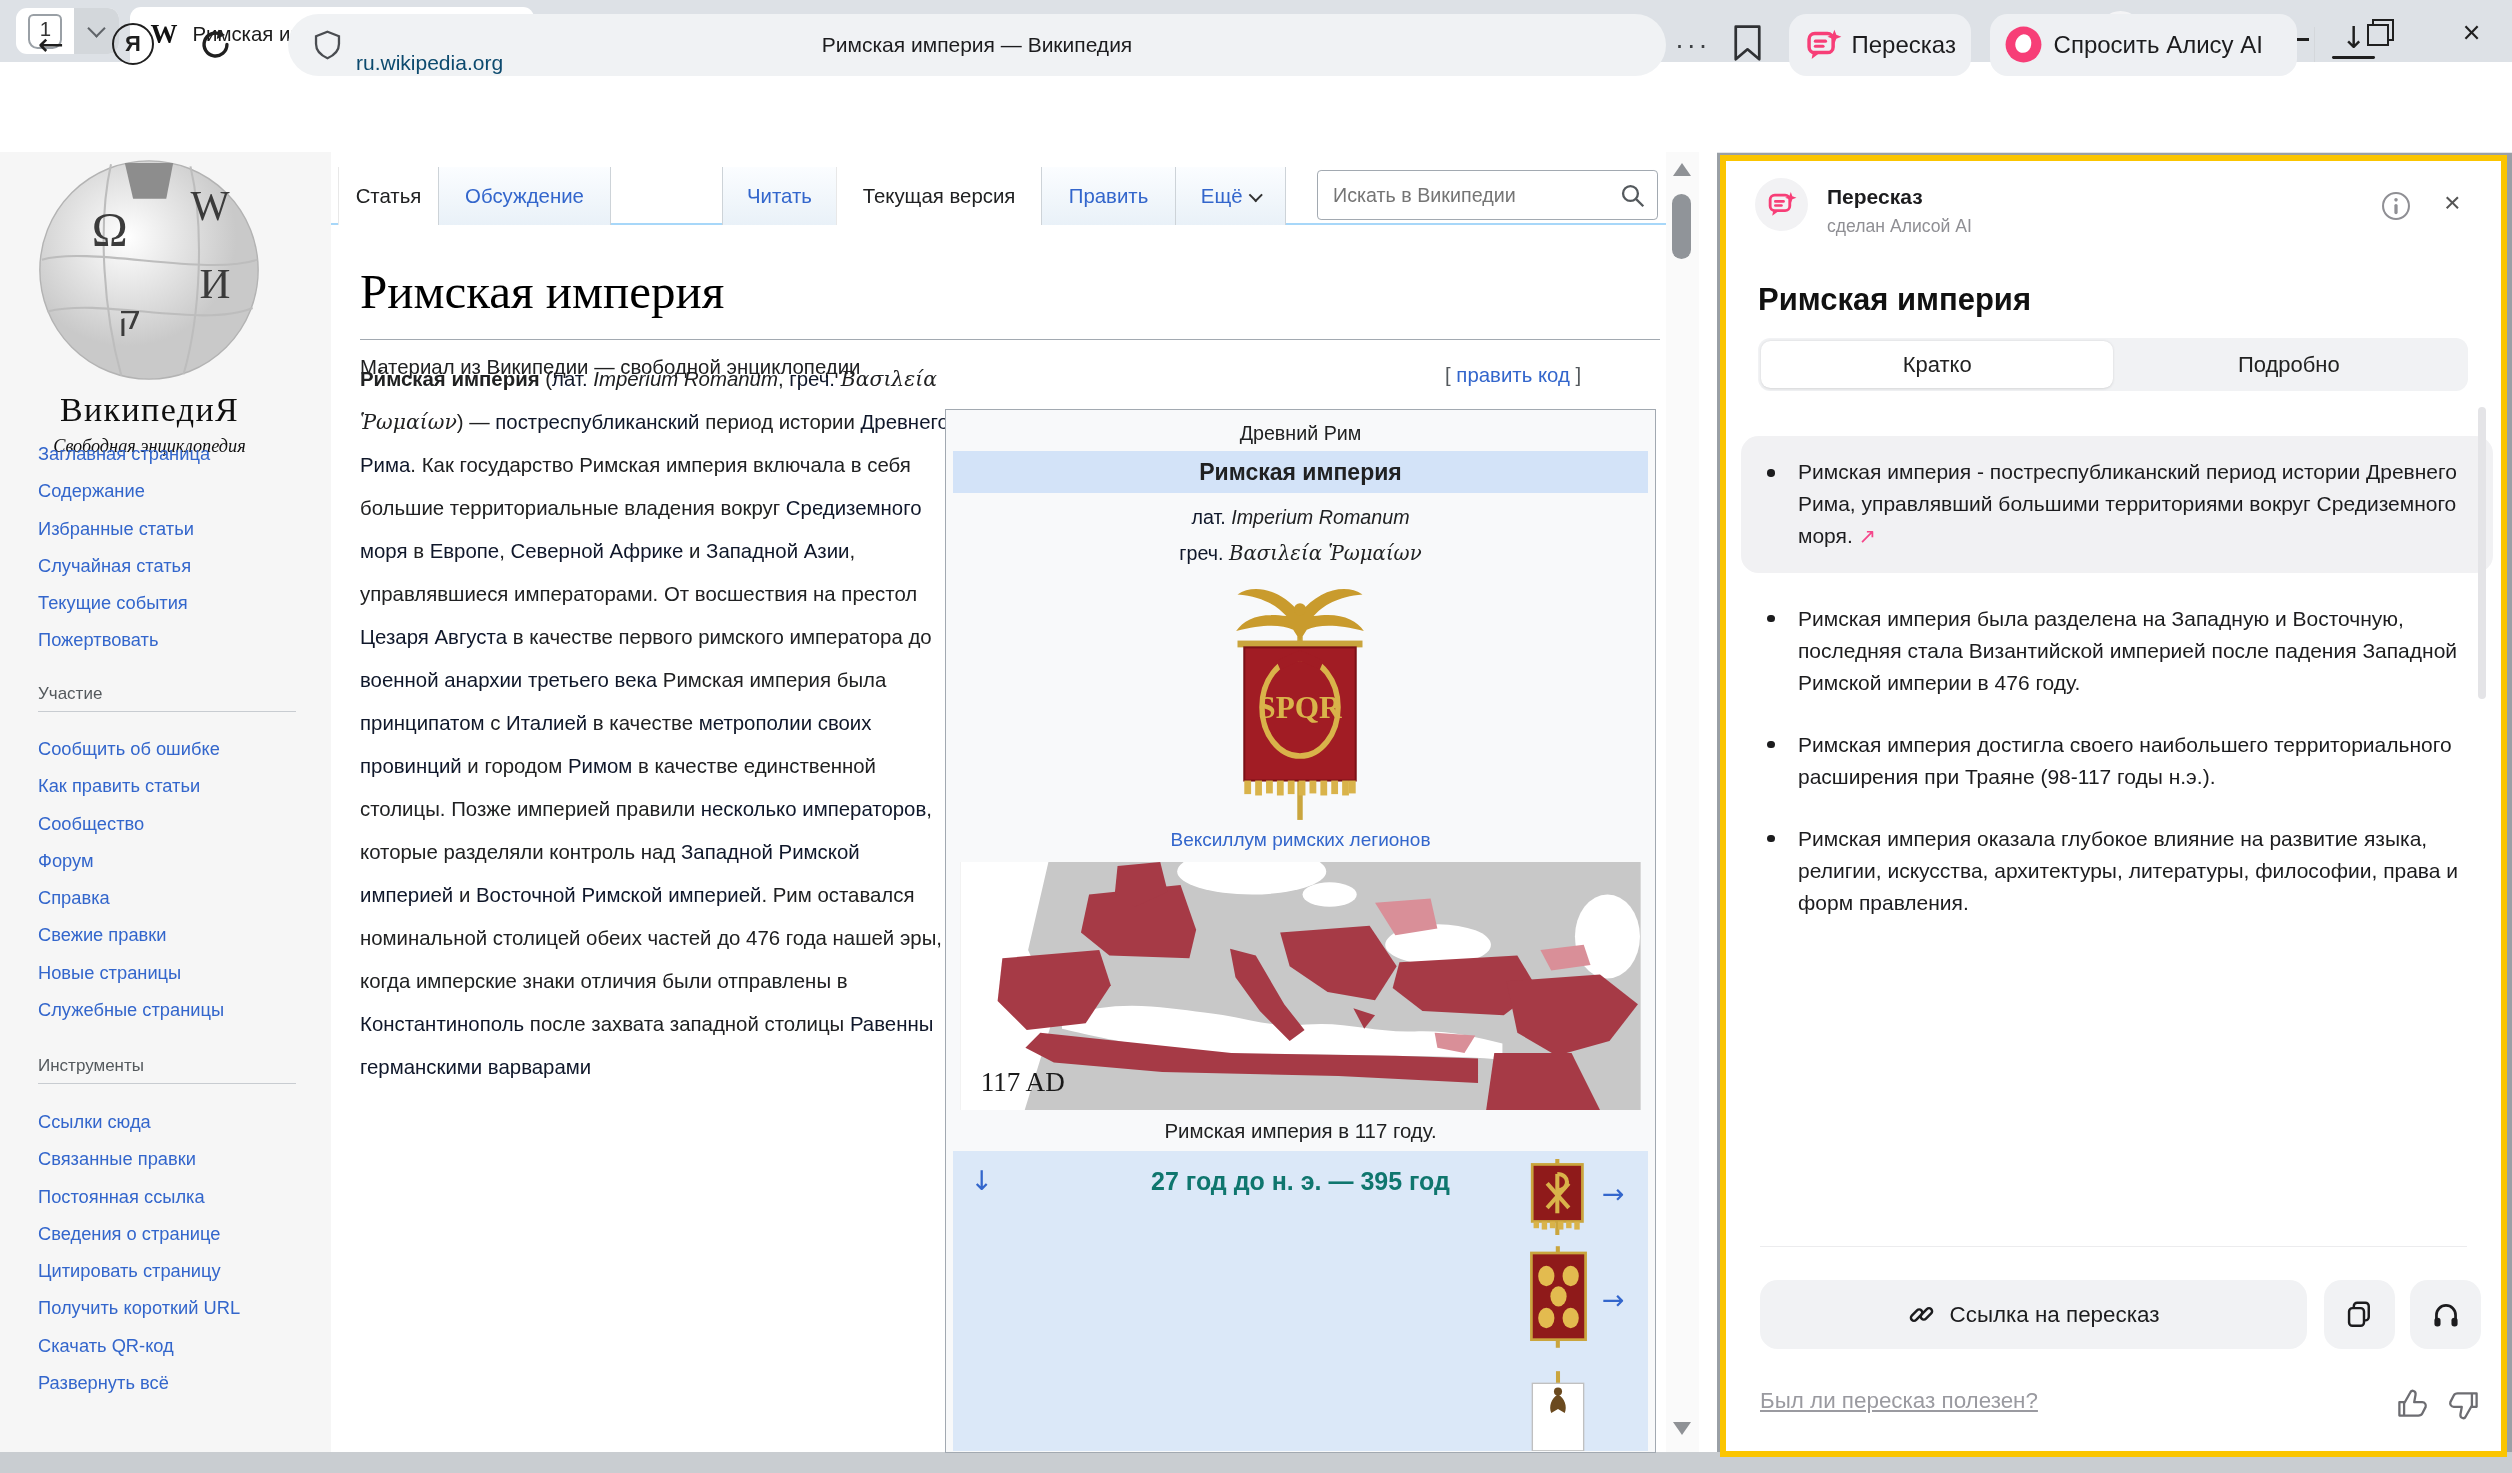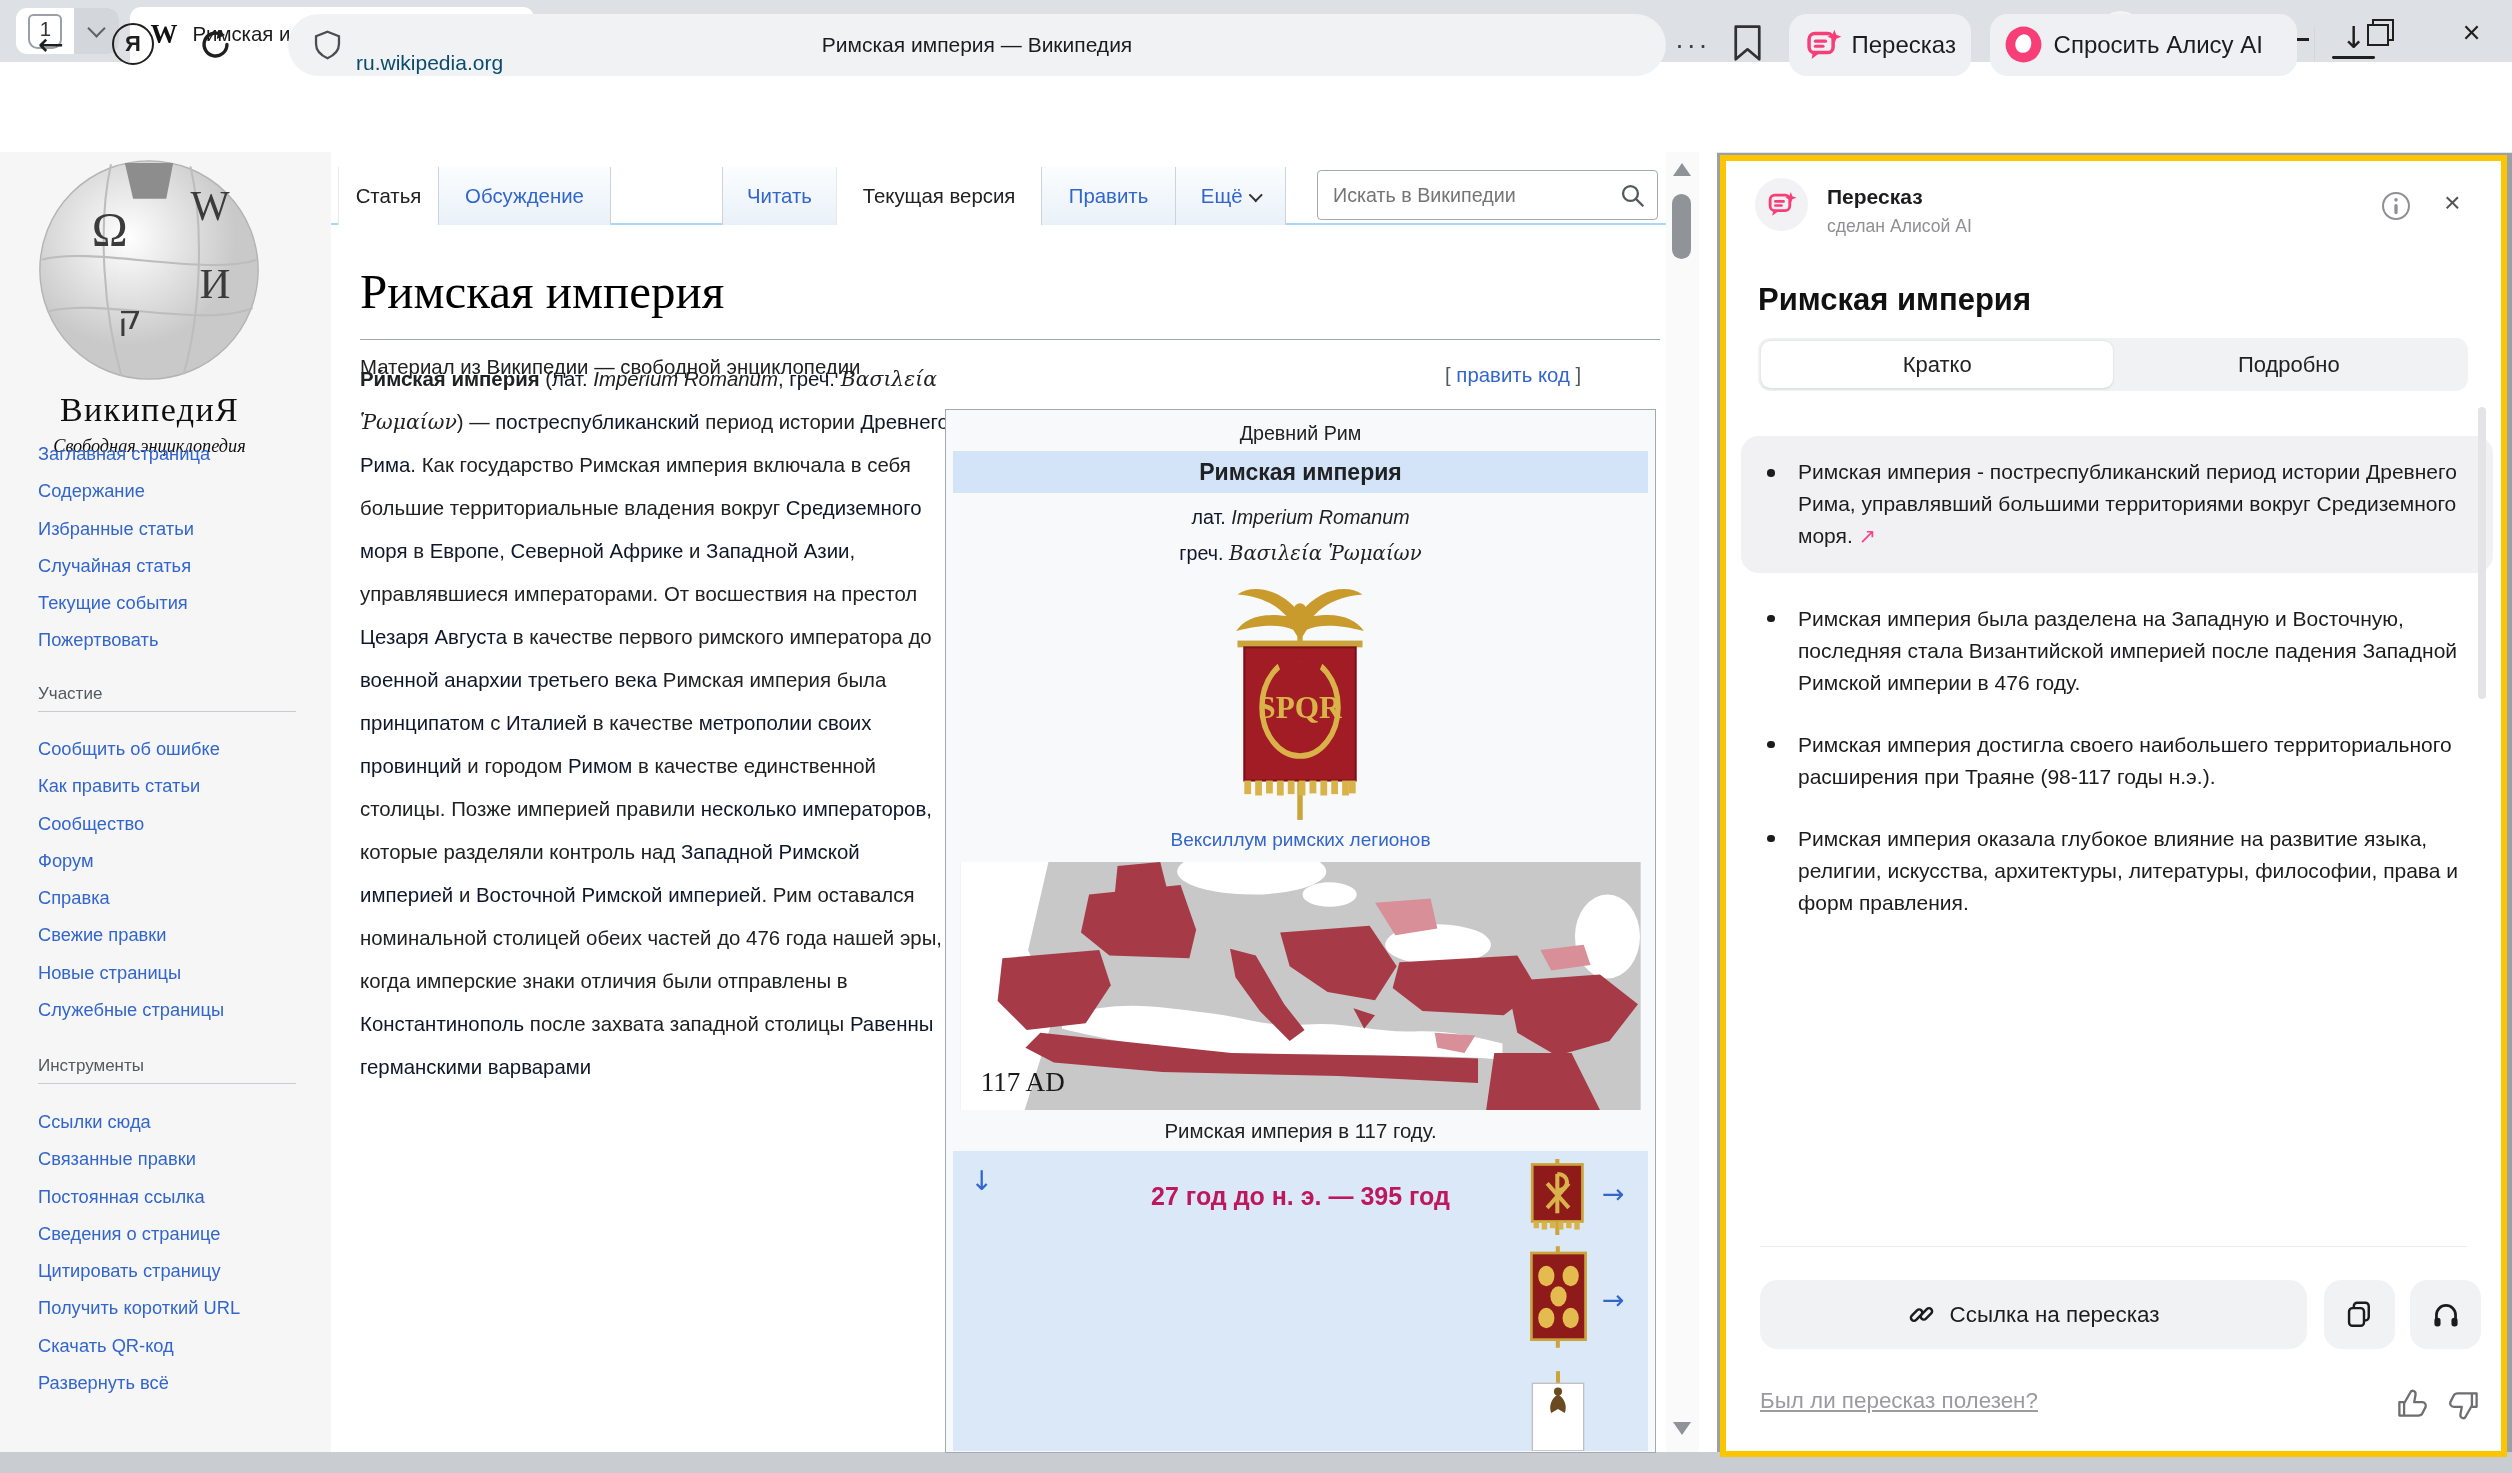--- a/index.html
+++ b/index.html
@@ -108,21 +108,21 @@
   #ibox{left:945px;top:409px;width:711px;height:1044px;background:#f8f9fa;border:1.4px solid #a2a9b1;box-sizing:border-box;}
   #ib-ctx{left:945px;top:422px;width:711px;text-align:center;font-size:19.7px;color:#202122;}
   #ib-title{left:953px;top:451px;width:695px;height:42px;background:#d3e3f8;display:flex;align-items:center;justify-content:center;font-size:23px;font-weight:bold;color:#202122;}
   #ib-lat{left:945px;top:506px;width:711px;text-align:center;font-size:19.7px;}
   #ib-grk{left:945px;top:542px;width:711px;text-align:center;font-size:19.7px;}
   #ib-vex{left:1198px;top:574px;width:204px;height:250px;}
   #ib-vexcap{left:945px;top:829px;width:711px;text-align:center;font-size:19px;color:#3366cc;}
   #ib-map{left:960px;top:862px;width:681px;height:248px;}
   #ib-mapcap{left:945px;top:1120px;width:711px;text-align:center;font-size:20.4px;color:#202122;}
   #ib-time{left:953px;top:1151px;width:695px;height:300px;background:#dbe8f8;}
-  #ib-time .years{position:absolute;left:0;top:16.3px;width:100%;text-align:center;font-size:25px;font-weight:bold;color:#be185d;margin-top:15px;}
+  #ib-time .years{position:absolute;left:0;top:16.3px;width:100%;text-align:center;font-size:25px;font-weight:bold;color:#0f766e;}
   #ib-time .dna{position:absolute;left:17.6px;top:13.6px;font-size:27px;color:#3366cc;}
   .flagar{position:absolute;left:649px;font-size:27px;color:#3366cc;}
   #flag1{position:absolute;left:575px;top:8.1px;}
   #flag2{position:absolute;left:573px;top:95px;}
   #flag3{position:absolute;left:578px;top:220px;}
 
   
   #panel{left:1720px;top:155px;width:787px;height:1302px;background:#ffffff;border:6.8px solid #fbc500;box-sizing:border-box;}
   #p-icon{left:1755px;top:178px;width:53px;height:53px;background:#f2f2f4;border-radius:50%;display:flex;align-items:center;justify-content:center;}
   #p-title{left:1827px;top:185px;font-size:21px;font-weight:bold;color:#1c1c1e;}

